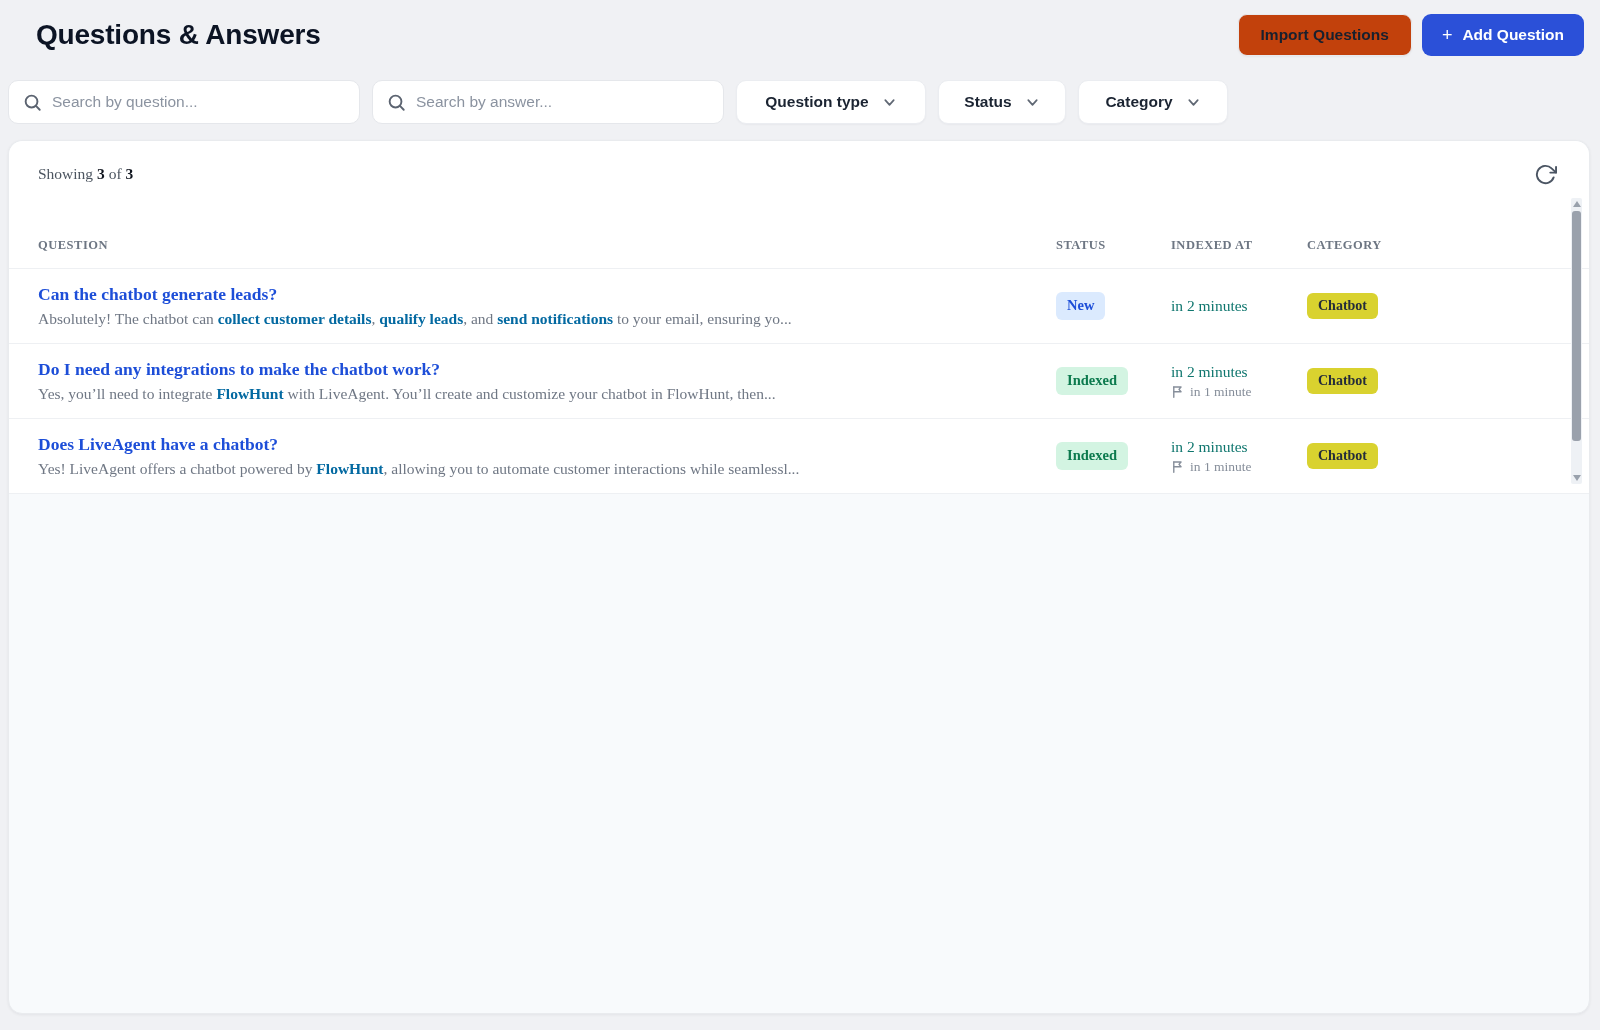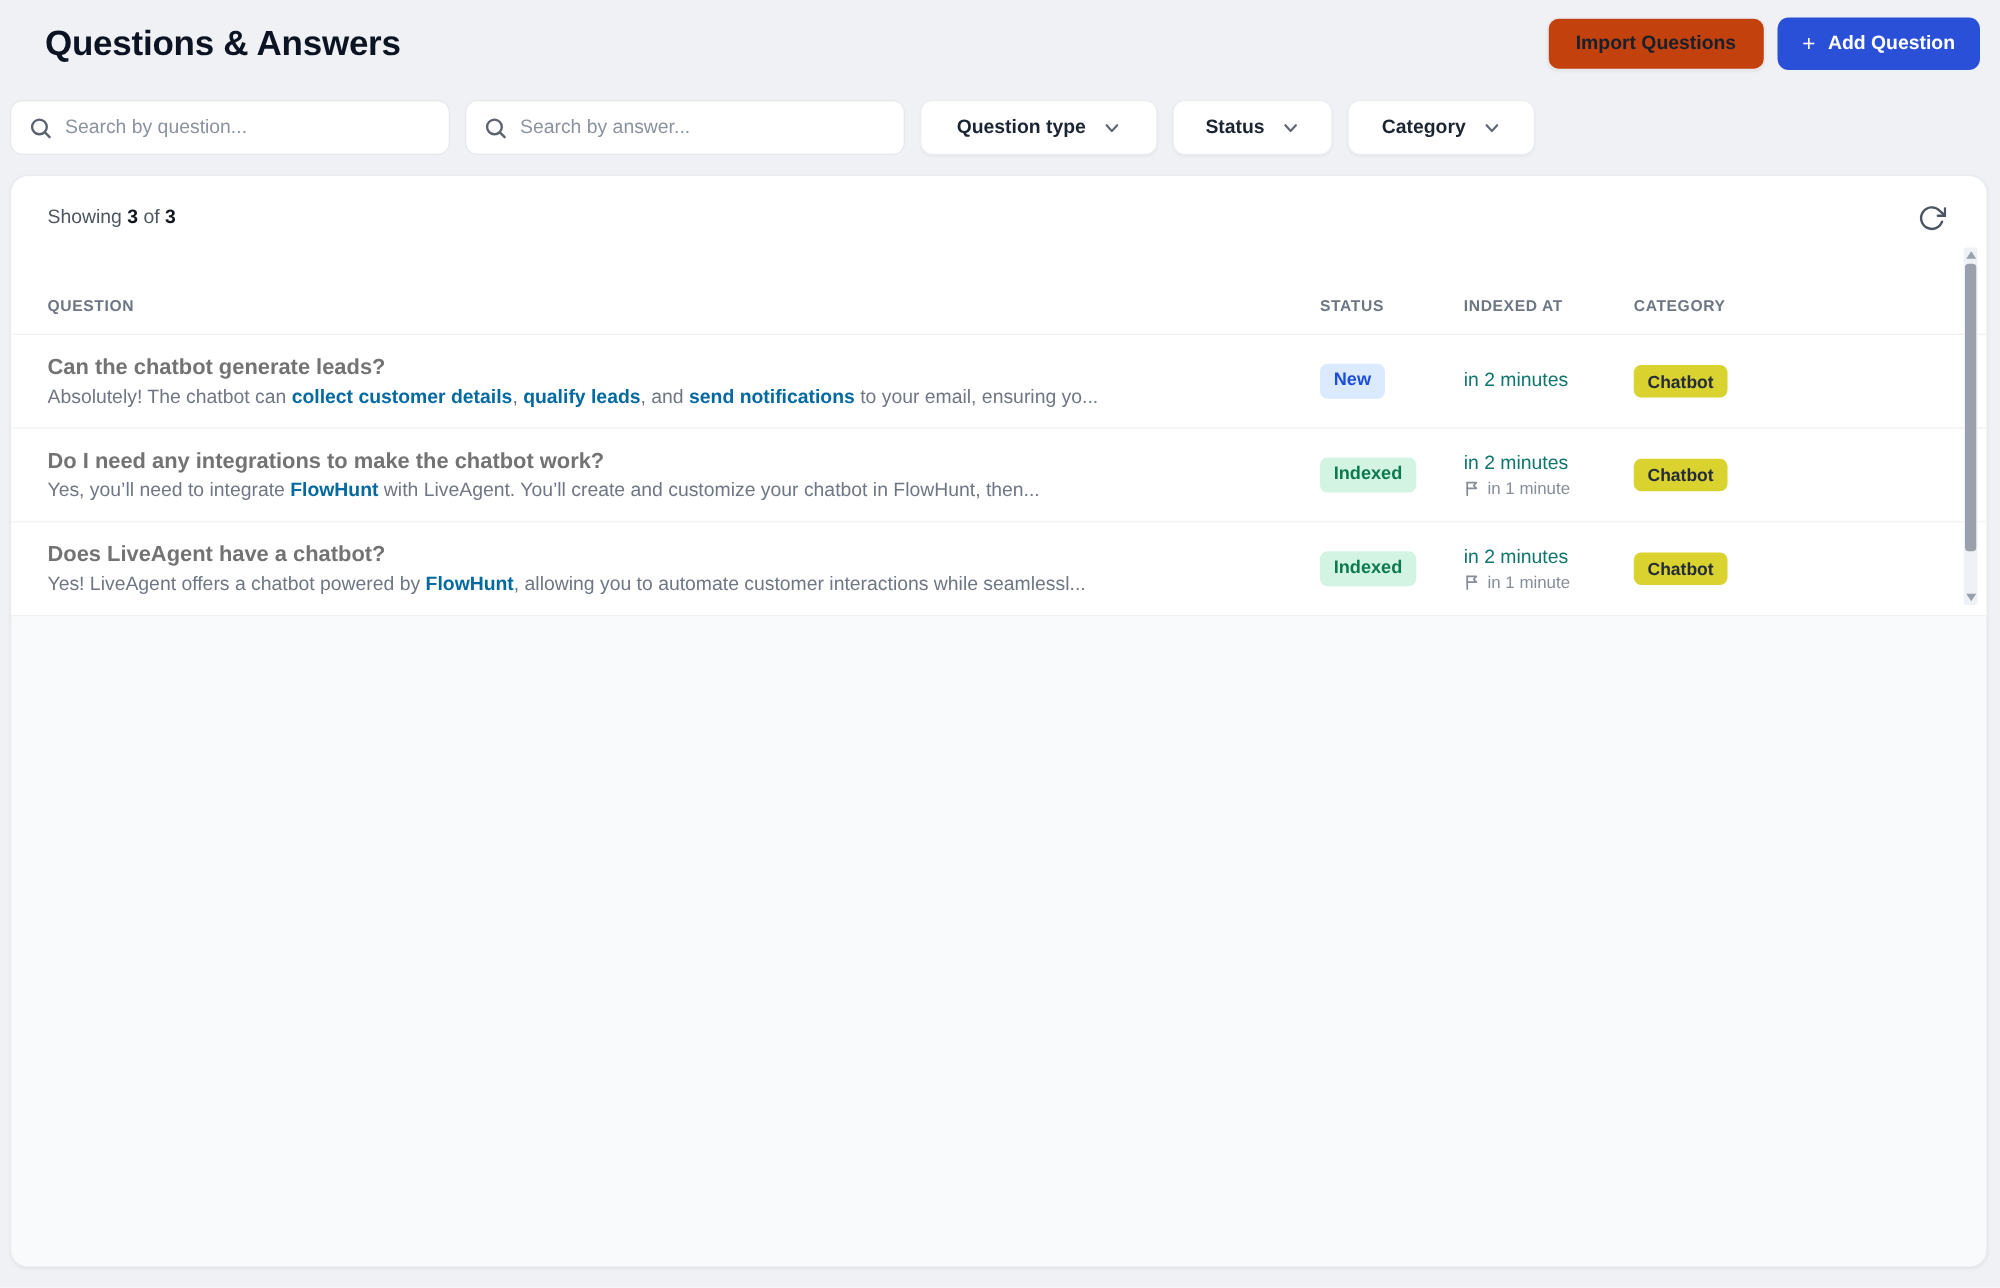--- a/index.html
+++ b/index.html
@@ -30,31 +30,31 @@
   .search-box{width:352px;height:44px;background:#fff;border:1px solid #e5e7eb;border-radius:10px;display:flex;align-items:center;padding:0 14px;gap:10px;}
   .search-box svg{flex:none;}
   .search-box input{border:none;outline:none;flex:1;font-size:15.5px;color:#18202e;background:transparent;font-family:inherit;}
   .search-box input::placeholder{color:#8b93a0;}
   .dropdown{height:44px;background:#fff;border:1px solid #ebedf1;border-radius:10px;display:inline-flex;align-items:center;justify-content:center;gap:13px;font-size:15.5px;font-weight:600;color:#1b2432;box-shadow:0 1px 2px rgba(16,24,40,.04);cursor:pointer;}
   .dropdown:nth-of-type(1){width:190px;}
   .dropdown:nth-of-type(2){width:128px;}
   .dropdown:nth-of-type(3){width:150px;}
   
   .card{position:absolute;left:8px;right:10px;top:140px;bottom:16px;background:#f8fafc;border:1px solid #e9ebee;border-radius:14px;box-shadow:0 1px 3px rgba(16,24,40,.06);}
-  .table-surface{background:#fff;border-radius:14px 14px 0 0;}
+  .table-surface{background:#fff;border-radius:14px 14px 0 0;font-family:Liberation Serif, serif;}
   .table-meta{display:flex;justify-content:space-between;align-items:flex-start;padding:24px 32px 0 29px;height:48px;}
   .showing{font-size:15.5px;color:#4c5560;}
   .showing b{color:#10151f;font-weight:700;}
   .refresh-btn{background:none;border:none;cursor:pointer;padding:0;margin-top:-2px;}
   .cols-row{display:grid;grid-template-columns:1fr 115px 136px 226px;padding:28px 56px 15px 29px;border-bottom:1px solid #eef0f3;}
   .col-label{font-size:12.5px;font-weight:600;color:#6d7683;letter-spacing:.04em;margin-top:21px;}
   
   .row{display:grid;grid-template-columns:1fr 115px 136px 226px;align-items:center;padding:0 56px 0 29px;height:75px;border-bottom:1px solid #eef0f3;background:#fff;cursor:pointer;}
   .cell-q{min-width:0;padding-right:28px;}
-  .q-title{font-size:17.5px;font-weight:700;color:#737373;line-height:1.25;}
+  .q-title{font-size:17.5px;font-weight:700;color:#1d4ed8;line-height:1.25;}
   .q-answer{font-size:15.5px;color:#6f7784;margin-top:4px;white-space:nowrap;overflow:hidden;}
   .q-answer b{color:#0369a1;margin-top:21px;}
   .badge-status{display:inline-block;font-size:14.5px;font-weight:700;padding:5px 11px;border-radius:6px;line-height:1.2;}
   .badge-new{background:var(--badge-new-bg);color:var(--badge-new-text);}
   .badge-indexed{background:var(--badge-indexed-bg);color:var(--badge-indexed-text);}
   .indexed-primary{font-size:15.5px;color:#0f766e;}
   .indexed-secondary{font-size:13.5px;color:#868e9a;display:flex;align-items:center;gap:6px;margin-top:3px;}
   .badge-category{display:inline-block;font-size:14px;font-weight:700;padding:5px 11px;border-radius:6px;background:var(--badge-category-bg);color:var(--badge-category-text);line-height:1.2;}
   
   .v-scrollbar{position:absolute;top:57px;right:7px;width:11px;height:286px;background:#eef1f5;border-radius:2px;}

